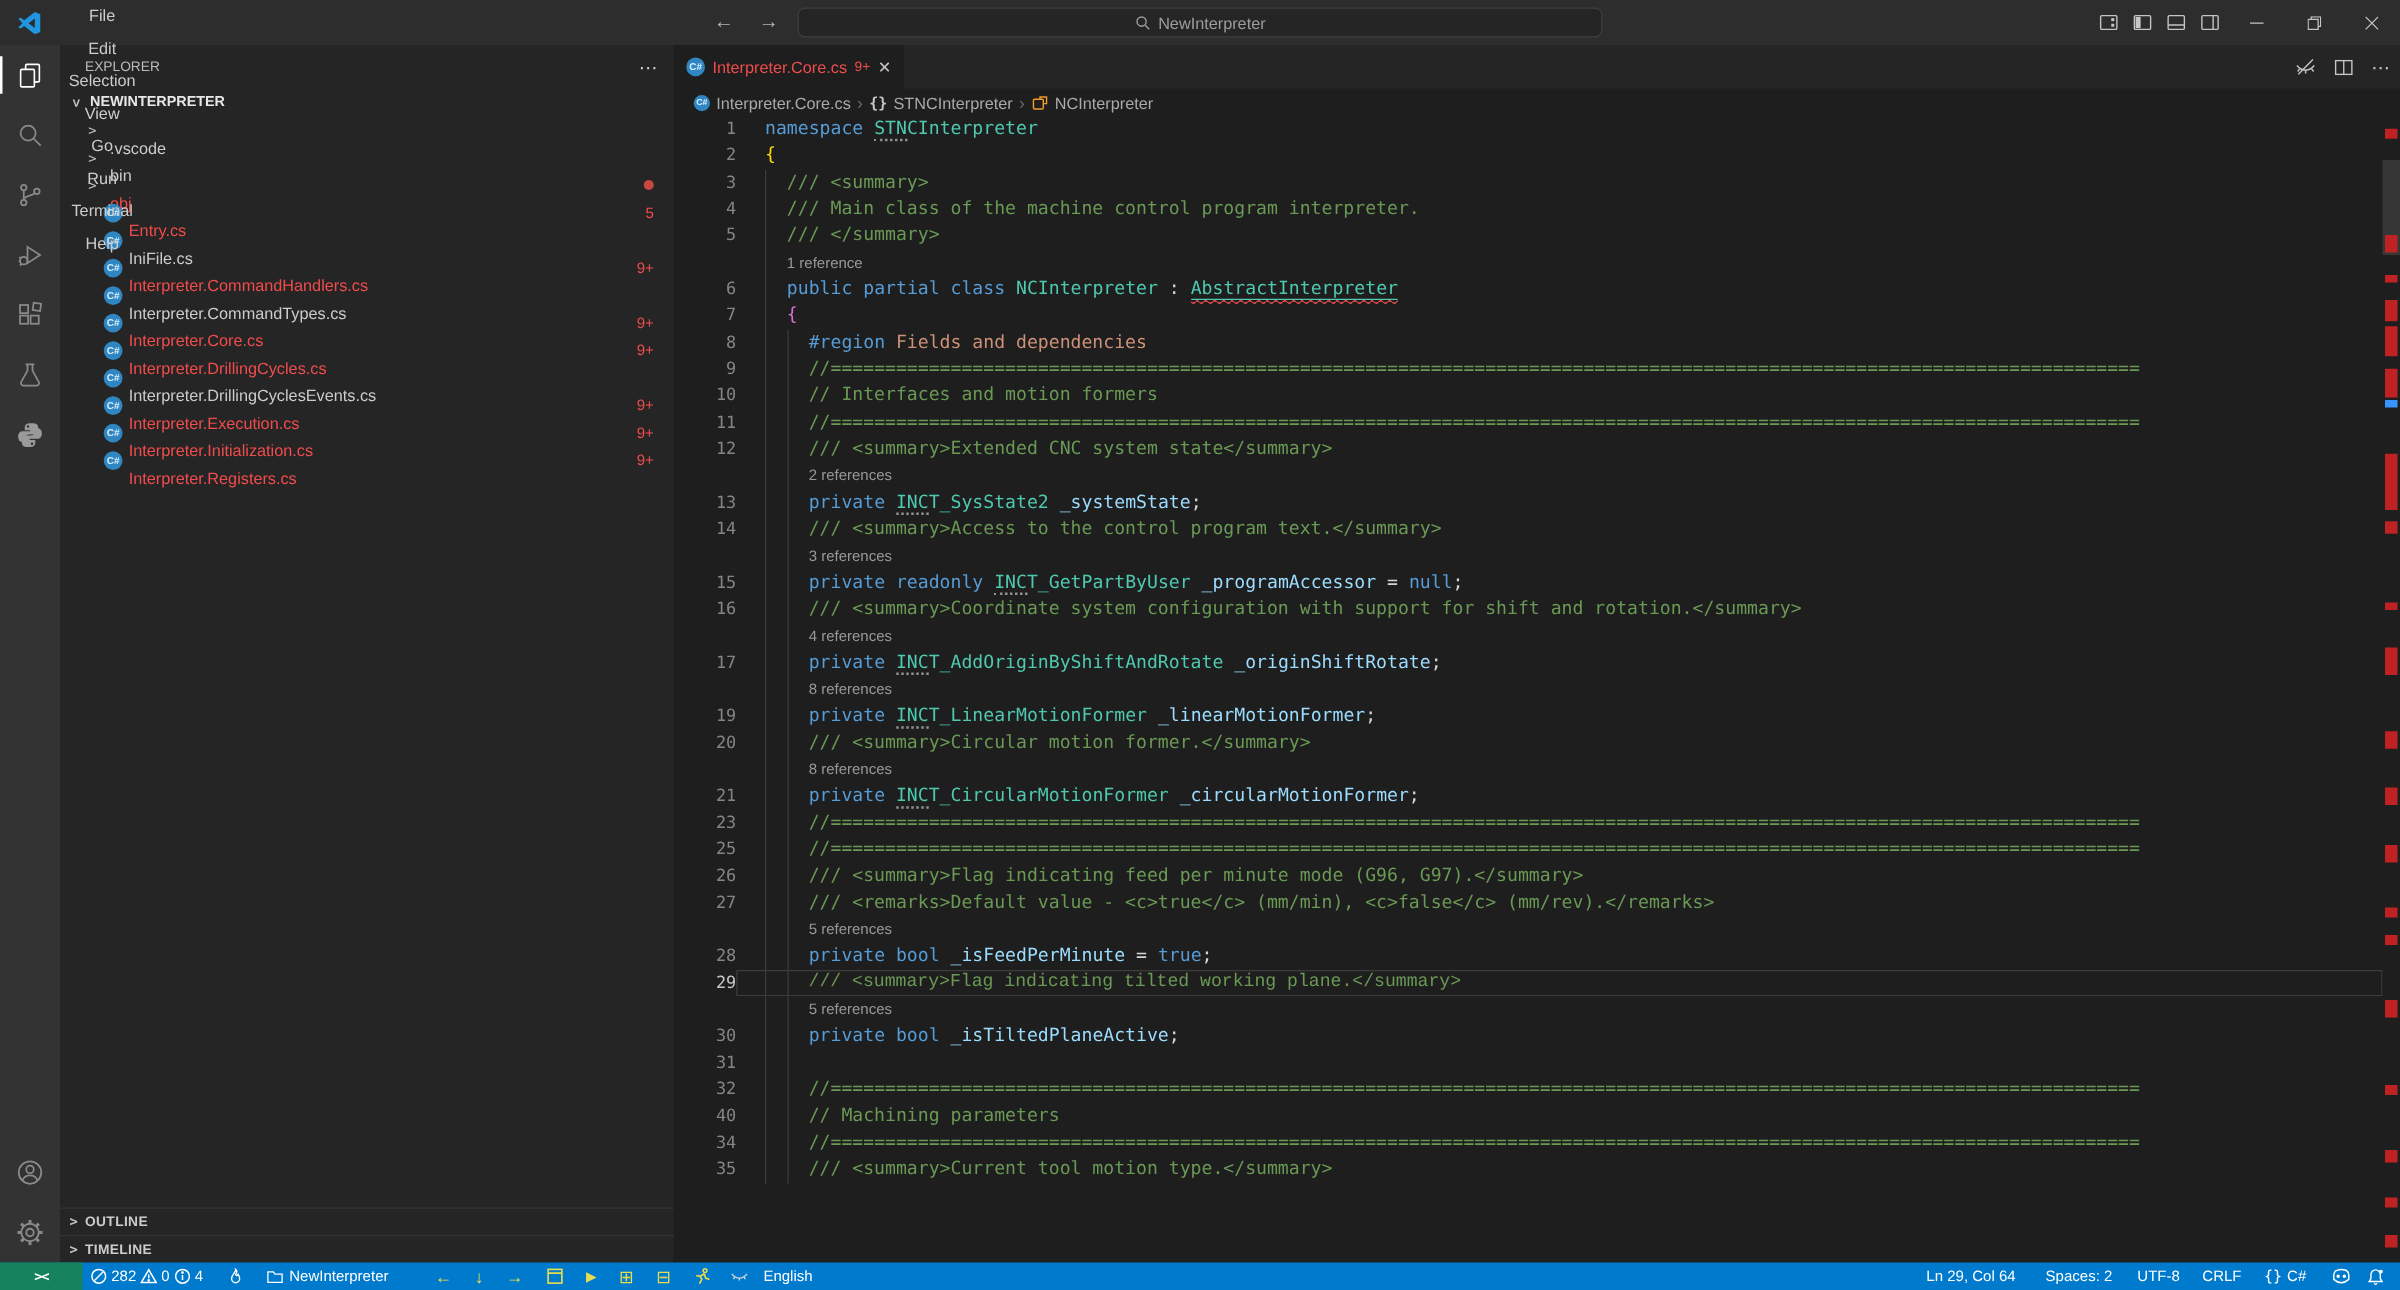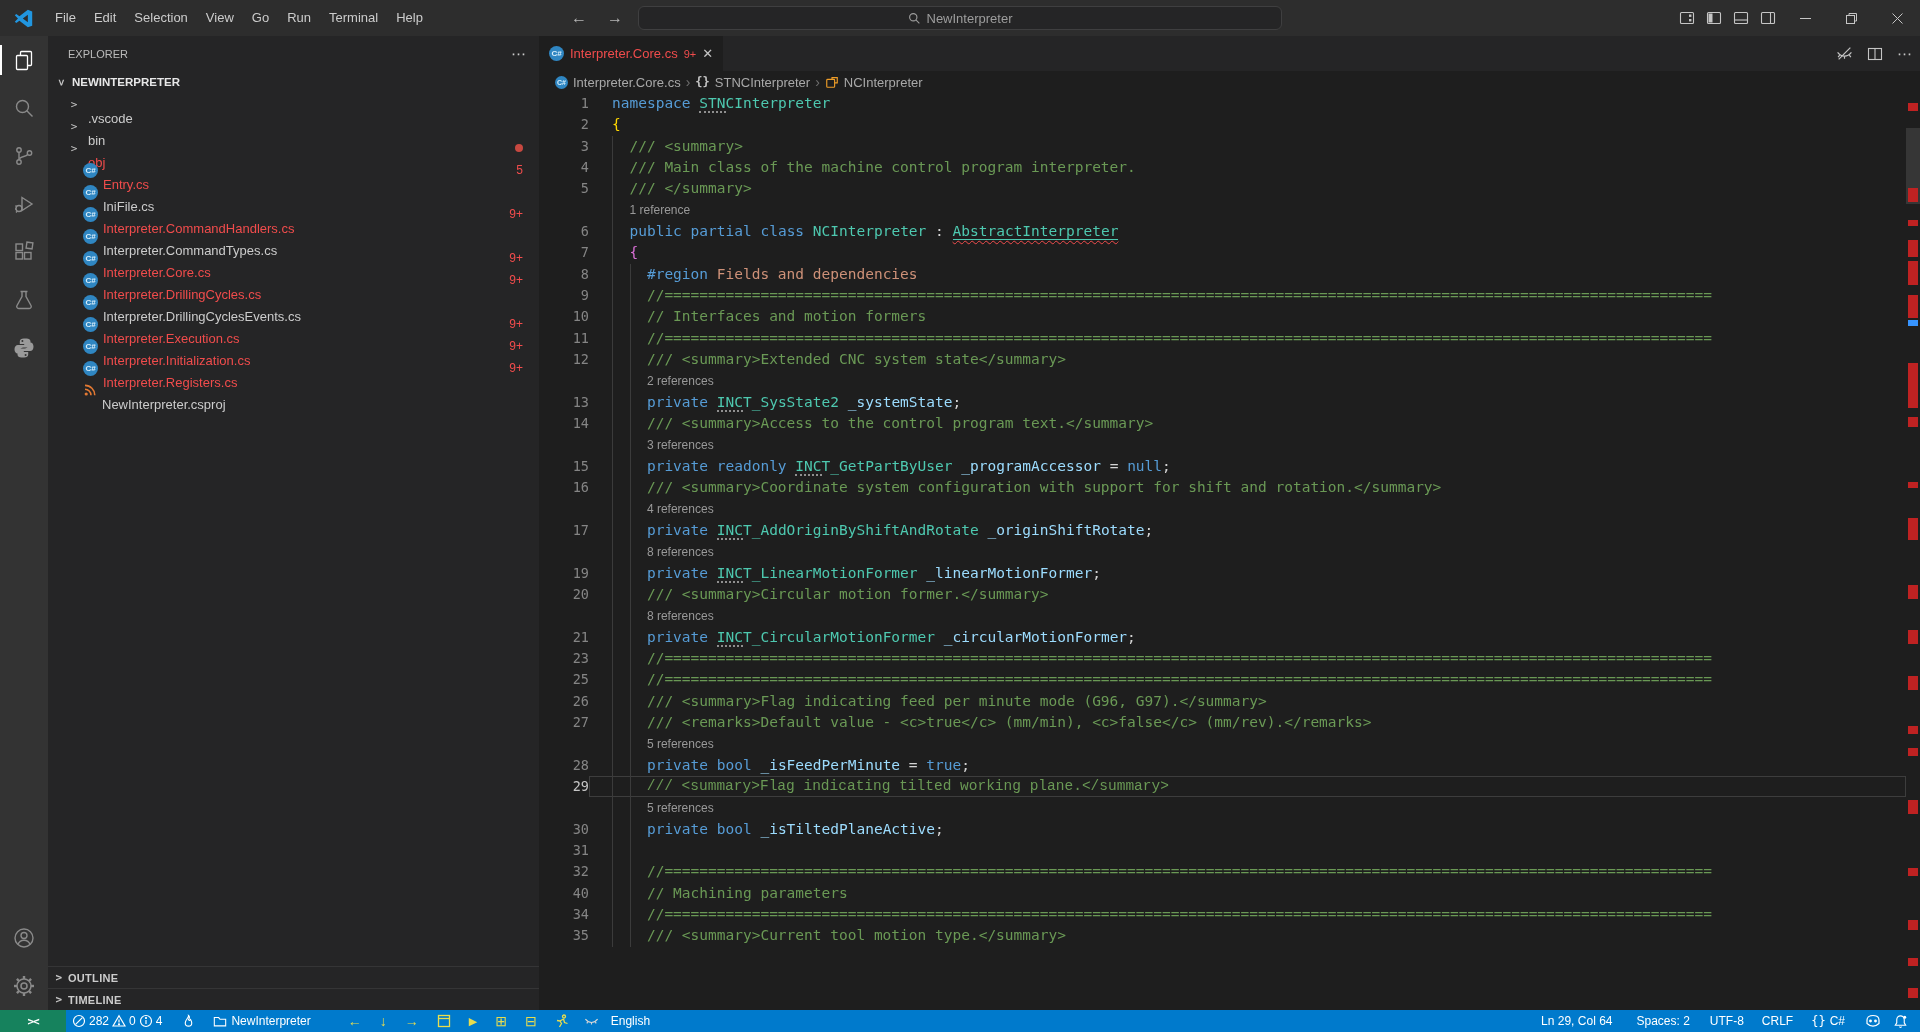--- a/index.html
+++ b/index.html
@@ -4,21 +4,21 @@
 <style>
   *{margin:0;padding:0;box-sizing:border-box;}
   html,body{width:1920px;height:1032px;overflow:hidden;background:#1e1e1e;
     font-family:"Liberation Sans",sans-serif;-webkit-font-smoothing:antialiased;}
   svg{display:block;}
 
   
   .titlebar{position:absolute;left:0;top:0;width:1920px;height:36px;background:#2d2d2d;
     display:flex;align-items:center;color:#cccccc;font-size:13px;z-index:30;}
   .vscode-logo{width:46px;height:36px;display:flex;align-items:center;justify-content:center;}
-  .menubar{display:flex;height:36px;align-items:center;}
+  .menubar{display:flex;height:36px;align-items:center;flex-direction:column;}
   .menu-item{padding:0 9px;height:26px;line-height:26px;border-radius:4px;cursor:default;color:#cccccc;}
   .nav-arrows{position:absolute;left:calc(50% - 392px);display:flex;gap:14px;color:#b6b6b6;font-size:16px;}
   .nav-arrows span{width:22px;text-align:center;}
   .command-center{position:absolute;left:50%;transform:translateX(-50%);top:6px;width:644px;height:24px;
     background:#252526;border:1px solid #3f3f40;border-radius:6px;display:flex;align-items:center;
     justify-content:center;color:#9d9d9d;font-size:13px;gap:6px;}
   .tb-right{position:absolute;right:0;top:0;height:36px;display:flex;align-items:center;}
   .layout-btn{width:26px;height:26px;display:flex;align-items:center;justify-content:center;margin-right:1px;}
   .win-btn{width:46px;height:36px;display:flex;align-items:center;justify-content:center;color:#c5c5c5;}
 
@@ -304,30 +304,20 @@
       </div>
       <div class="file-row err">
         <span class="cs-icon" style="margin-left:16px;">C#</span>
         <span class="label">Interpreter.Initialization.cs</span>
         <span class="badge">9+</span>
       </div>
       <div class="file-row err">
         <span class="cs-icon" style="margin-left:16px;">C#</span>
         <span class="label">Interpreter.Registers.cs</span>
         <span class="badge">9+</span>
-      </div>
-      <div class="file-row">
-        <span style="margin-left:16px;display:inline-flex;">
-          <svg width="14" height="14" viewBox="0 0 14 14" fill="none">
-            <path d="M2 6.2a6 6 0 0 1 6 6" stroke="#e37933" stroke-width="1.6"></path>
-            <path d="M2 2.4a9.8 9.8 0 0 1 9.8 9.8" stroke="#e37933" stroke-width="1.6"></path>
-            <circle cx="3.2" cy="11" r="1.6" fill="#e37933"></circle>
-          </svg>
-        </span>
-        <span class="label">NewInterpreter.csproj</span>
       </div>
     </div>
   <div class="sb-sections" id="sb-sections">
       <div class="sb-section">
         <span class="chev">&gt;</span>
         <span>OUTLINE</span>
       </div>
       <div class="sb-section">
         <span class="chev">&gt;</span>
         <span>TIMELINE</span>

